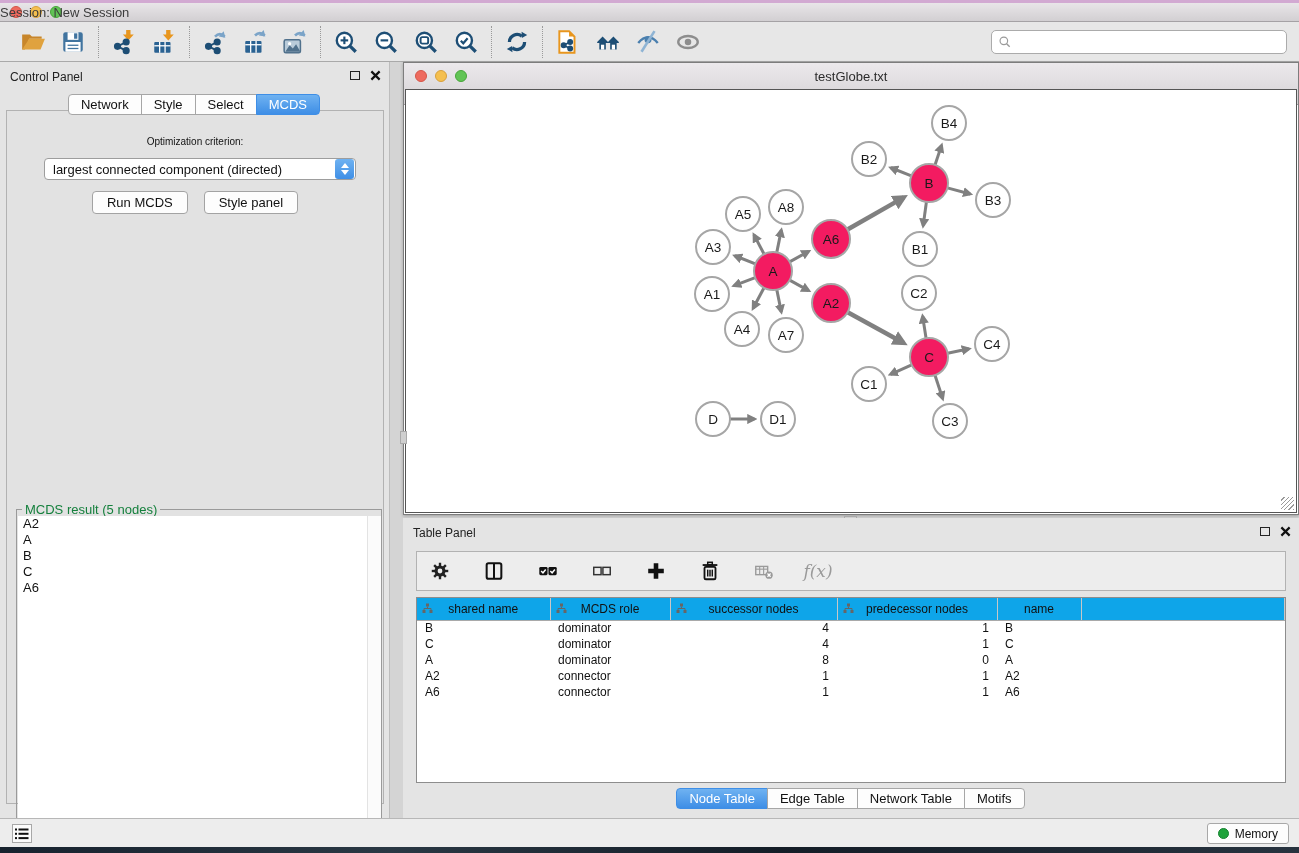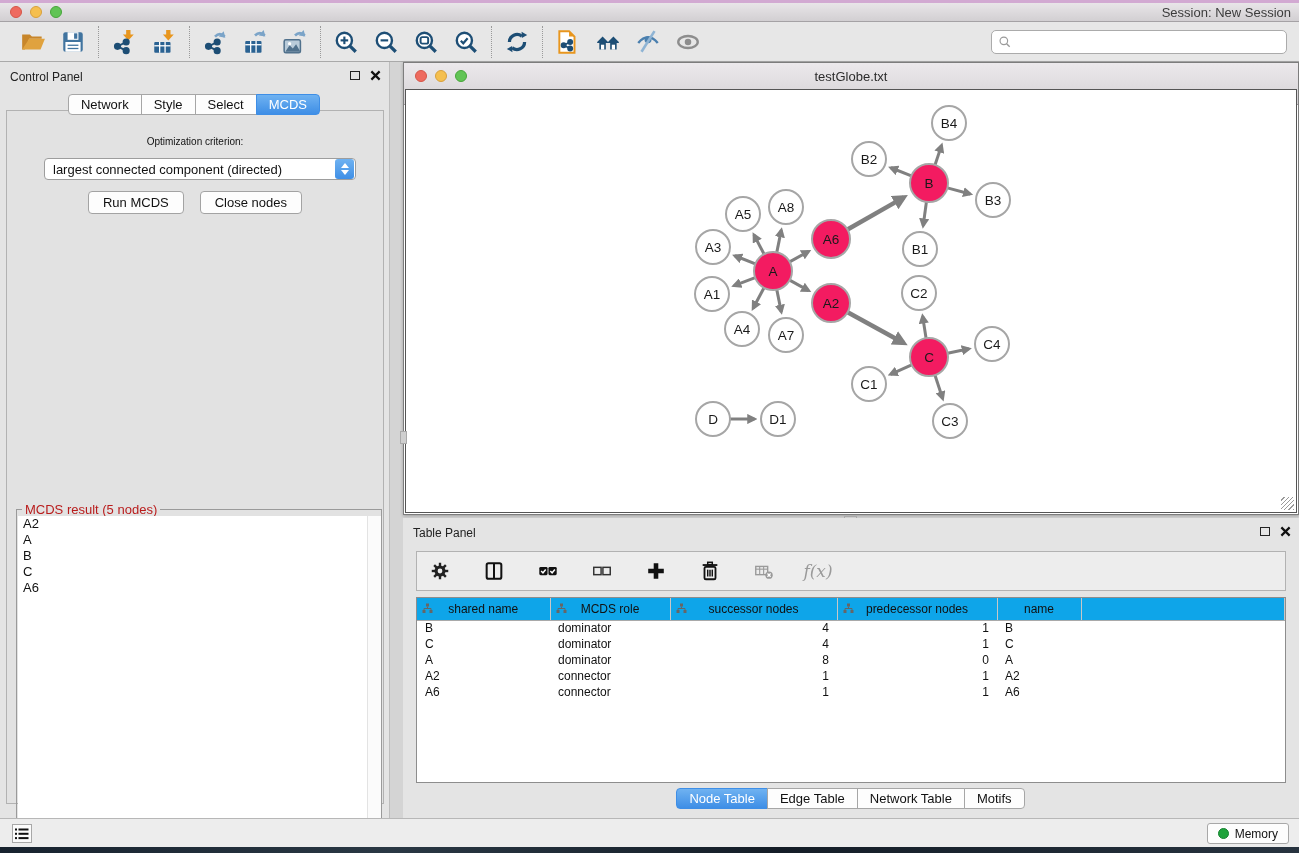--- a/index.html
+++ b/index.html
@@ -9,21 +9,21 @@
 
   
   .titlebar { position:absolute; left:0; top:0; width:1299px; height:22px;
     background:linear-gradient(#ece9ec,#d2cfd2); border-bottom:1px solid #a5a2a5; }
   .titlebar::before { content:""; position:absolute; left:0; top:0; width:100%; height:3px; background:#d2a9d2; }
   .lights { position:absolute; left:10px; top:6px; display:flex; gap:8px; }
   .light { width:12px; height:12px; border-radius:50%; }
   .light.red{ background:#ee6a5f; border:1px solid #d55548;}
   .light.yellow{ background:#f5bf4f; border:1px solid #d8a03c;}
   .light.green{ background:#61c455; border:1px solid #47a53a;}
-  .titlebar .title { position:absolute; left:0; right:8px; top:5px; text-align:right; font-size:13px; color:#3c3c3c; }
+  .titlebar .title { position:absolute; left:0; right:16px; top:5px; text-align:left; font-size:13px; color:#3c3c3c; }
 
   
   .toolbar { position:absolute; left:0; top:22px; width:1299px; height:40px;
     background:#e7e7e7; border-bottom:1px solid #a9a9a9; display:flex; align-items:center; padding:0 8px; }
   .tgroup { display:flex; align-items:center; gap:10px; padding:0 10px; }
   .tsep { width:0; height:32px; border-left:1px dotted #9a9a9a; }
   .tbtn { width:30px; height:30px; display:flex; align-items:center; justify-content:center; }
   .tbtn svg { width:26px; height:26px; }
   .searchbox { margin-left:auto; margin-right:4px; width:296px; height:24px; background:#fff;
     border:1px solid #ababab; border-radius:5px; display:flex; align-items:center; padding:0 6px; }
@@ -52,21 +52,21 @@
   .dropdown { position:absolute; left:37px; top:47px; width:312px; height:22px; background:#fff;
     border:1px solid #9d9d9d; border-radius:4px; display:flex; align-items:center; }
   .dropdown .dval { flex:1; font-size:13px; padding-left:8px; color:#111; white-space:nowrap; }
   .stepper { width:19px; height:20px; margin-right:1px; border-radius:3px;
     background:linear-gradient(#6fb2f1,#3f8fe6); display:flex; flex-direction:column; align-items:center; justify-content:center; gap:2px; }
   .stepper .up { width:0; height:0; border-left:4px solid transparent; border-right:4px solid transparent; border-bottom:5px solid #fff; }
   .stepper .down { width:0; height:0; border-left:4px solid transparent; border-right:4px solid transparent; border-top:5px solid #fff; }
   .btn-row { position:absolute; left:0; top:80px; width:100%; display:flex; justify-content:center; gap:16px; }
   .mac-btn { background:#fdfdfd; border:1px solid #a3a3a3; border-radius:4px; font-size:13px; color:#111; padding:3px 14px; }
   .result-group { position:absolute; left:9px; top:398px; width:366px; height:338px; border:1px solid #9a9a9a; }
-  .result-legend { position:absolute; left:5px; top:-8px; background:#e2e2e2; padding:0 3px; font-size:13px; color:#b91c1c; }
+  .result-legend { position:absolute; left:5px; top:-8px; background:#e2e2e2; padding:0 3px; font-size:13px; color:#15803d; }
   .result-list { position:absolute; left:1px; top:6px; width:363px; height:330px; background:#fff; overflow:hidden; }
   .result-track { position:absolute; right:0; top:0; width:14px; height:100%; background:#fbfbfb; border-left:1px solid #e3e3e3; }
   .result-item { font-size:13px; color:#111; padding:1px 0 1px 5px; line-height:14px; }
 
   
   .net-window { position:absolute; left:403px; top:0; width:896px; height:453px;
     border:1px solid #7d7d7d; background:#fff; box-shadow:0 1px 3px rgba(0,0,0,.25); }
   .net-titlebar { position:relative; height:42px; background:linear-gradient(#ece9ec,#d5d2d5); border-bottom:1px solid #9e9b9e; }
   .net-titlebar .lights { top:7px; left:11px; }
   .net-titlebar .title { position:absolute; left:0; right:0; top:6px; text-align:center; font-size:13px; color:#2c2c2c; }
@@ -312,21 +312,21 @@
         <div class="opt-label">Optimization criterion:</div>
         <div class="dropdown">
           <span class="dval">largest connected component (directed)</span>
           <span class="stepper">
               <span class="up"></span>
               <span class="down"></span>
             </span>
         </div>
         <div class="btn-row">
           <button class="mac-btn">Run MCDS</button>
-          <button class="mac-btn">Close nodes</button>
+          <button class="mac-btn">Style panel</button>
         </div>
         <div class="result-group">
           <span class="result-legend">MCDS result (5 nodes)</span>
           <div class="result-list">
             <div>
                 <div class="result-item">A2</div>
                 <div class="result-item">A</div>
                 <div class="result-item">B</div>
                 <div class="result-item">C</div>
                 <div class="result-item">A6</div>

